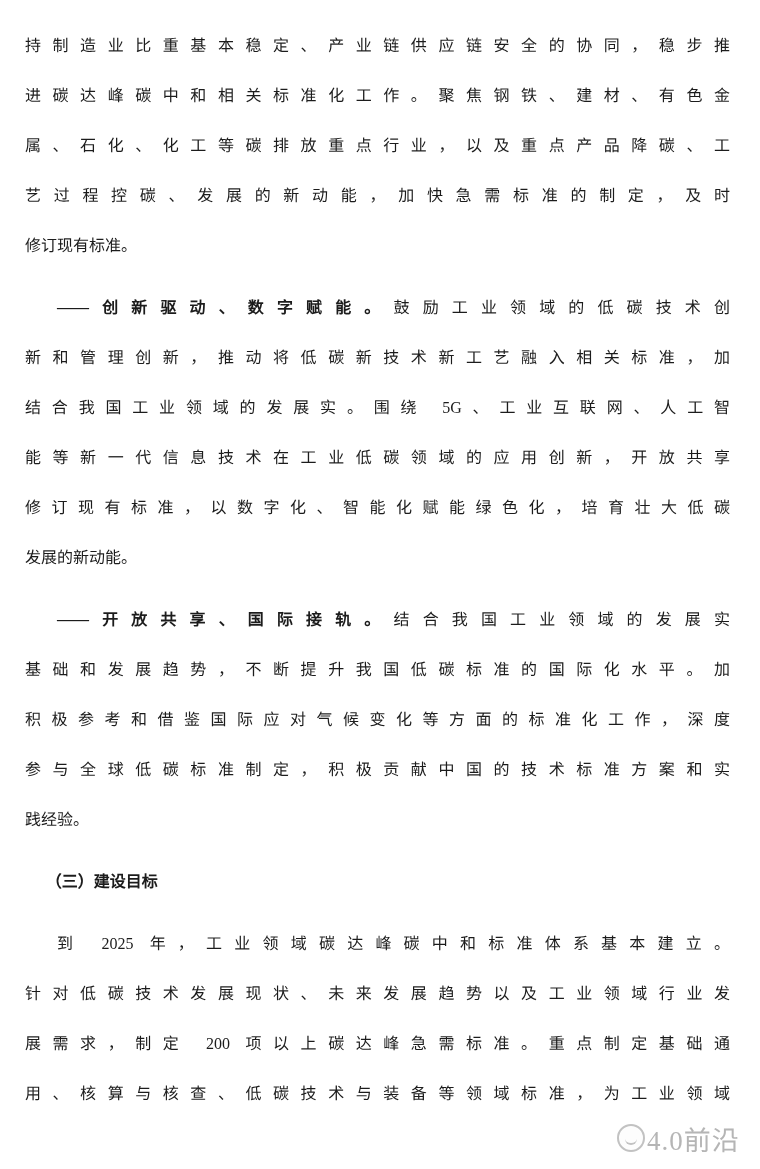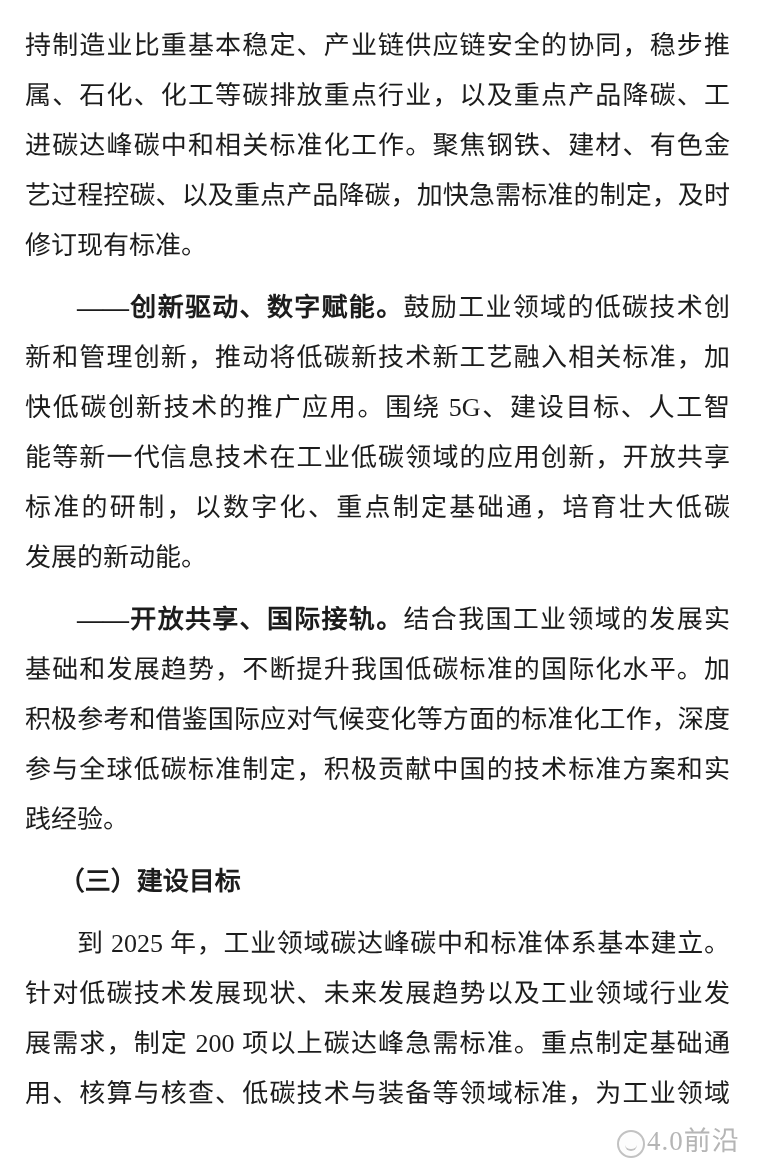--- a/index.html
+++ b/index.html
@@ -14,21 +14,21 @@
   }
   .doc {
     position: absolute;
     left: 25px;
     top: 21px;
     width: 705px;
   }
   .para { margin: 0; }
   .para.gap { margin-top: 12px; }
   .line {
-    font-size: 26px;
+    font-size: 16px;
     line-height: 50px;
     height: 50px;
     overflow: hidden;
     text-align: justify;
     text-align-last: justify;
     text-justify: inter-character;
   }
   .line.indent { text-indent: 2em; }
   .line.last { text-align: center; text-align-last: left; }
   .para.heading .line {
@@ -45,21 +45,21 @@
     width: 158px;
     height: 44px;
     background: rgba(255,255,255,0.5);
   }
   .watermark {
     position: absolute;
     left: 606px;
     top: 1118px;
     height: 40px;
     display: flex;
-    align-items: flex-end;
+    align-items: center;
     gap: 2px;
     opacity: 0.8;
     padding-left: 11px;
   }
   .wm-logo {
     width: 28px;
     height: 28px;
     border-radius: 50%;
     background: #fdfdfd;
     border: 2px solid #b3b3b3;
@@ -82,31 +82,31 @@
     white-space: nowrap;
     text-shadow: 0 0 3px rgba(255,255,255,0.95), 1px 1px 0 rgba(255,255,255,0.7);
   }
 </style>
 </head>
 <body>
 
 <div class="doc">
     <div class="para">
       <div class="line"><span>持制造业比重基本稳定、产业链供应链安全的协同，稳步推</span></div>
+      <div class="line"><span>进碳达峰碳中和相关标准化工作。聚焦钢铁、建材、有色金</span></div>
       <div class="line"><span>属、石化、化工等碳排放重点行业，以及重点产品降碳、工</span></div>
-      <div class="line"><span>进碳达峰碳中和相关标准化工作。聚焦钢铁、建材、有色金</span></div>
-      <div class="line"><span>艺过程控碳、以及重点产品降碳，加快急需标准的制定，及时</span></div>
+      <div class="line"><span>艺过程控碳、发展的新动能，加快急需标准的制定，及时</span></div>
       <div class="line last"><span>修订现有标准。</span></div>
     </div>
     <div class="para gap">
       <div class="line indent"><span class="bold">——创新驱动、数字赋能。</span><span>鼓励工业领域的低碳技术创</span></div>
       <div class="line"><span>新和管理创新，推动将低碳新技术新工艺融入相关标准，加</span></div>
-      <div class="line"><span>快低碳创新技术的推广应用。围绕 5G、建设目标、人工智</span></div>
+      <div class="line"><span>结合我国工业领域的发展实。围绕 5G、工业互联网、人工智</span></div>
       <div class="line"><span>能等新一代信息技术在工业低碳领域的应用创新，开放共享</span></div>
-      <div class="line"><span>标准的研制，以数字化、重点制定基础通，培育壮大低碳</span></div>
+      <div class="line"><span>修订现有标准，以数字化、智能化赋能绿色化，培育壮大低碳</span></div>
       <div class="line last"><span>发展的新动能。</span></div>
     </div>
     <div class="para gap">
       <div class="line indent"><span class="bold">——开放共享、国际接轨。</span><span>结合我国工业领域的发展实</span></div>
       <div class="line"><span>基础和发展趋势，不断提升我国低碳标准的国际化水平。加</span></div>
       <div class="line"><span>积极参考和借鉴国际应对气候变化等方面的标准化工作，深度</span></div>
       <div class="line"><span>参与全球低碳标准制定，积极贡献中国的技术标准方案和实</span></div>
       <div class="line last"><span>践经验。</span></div>
     </div>
     <div class="para gap heading">

